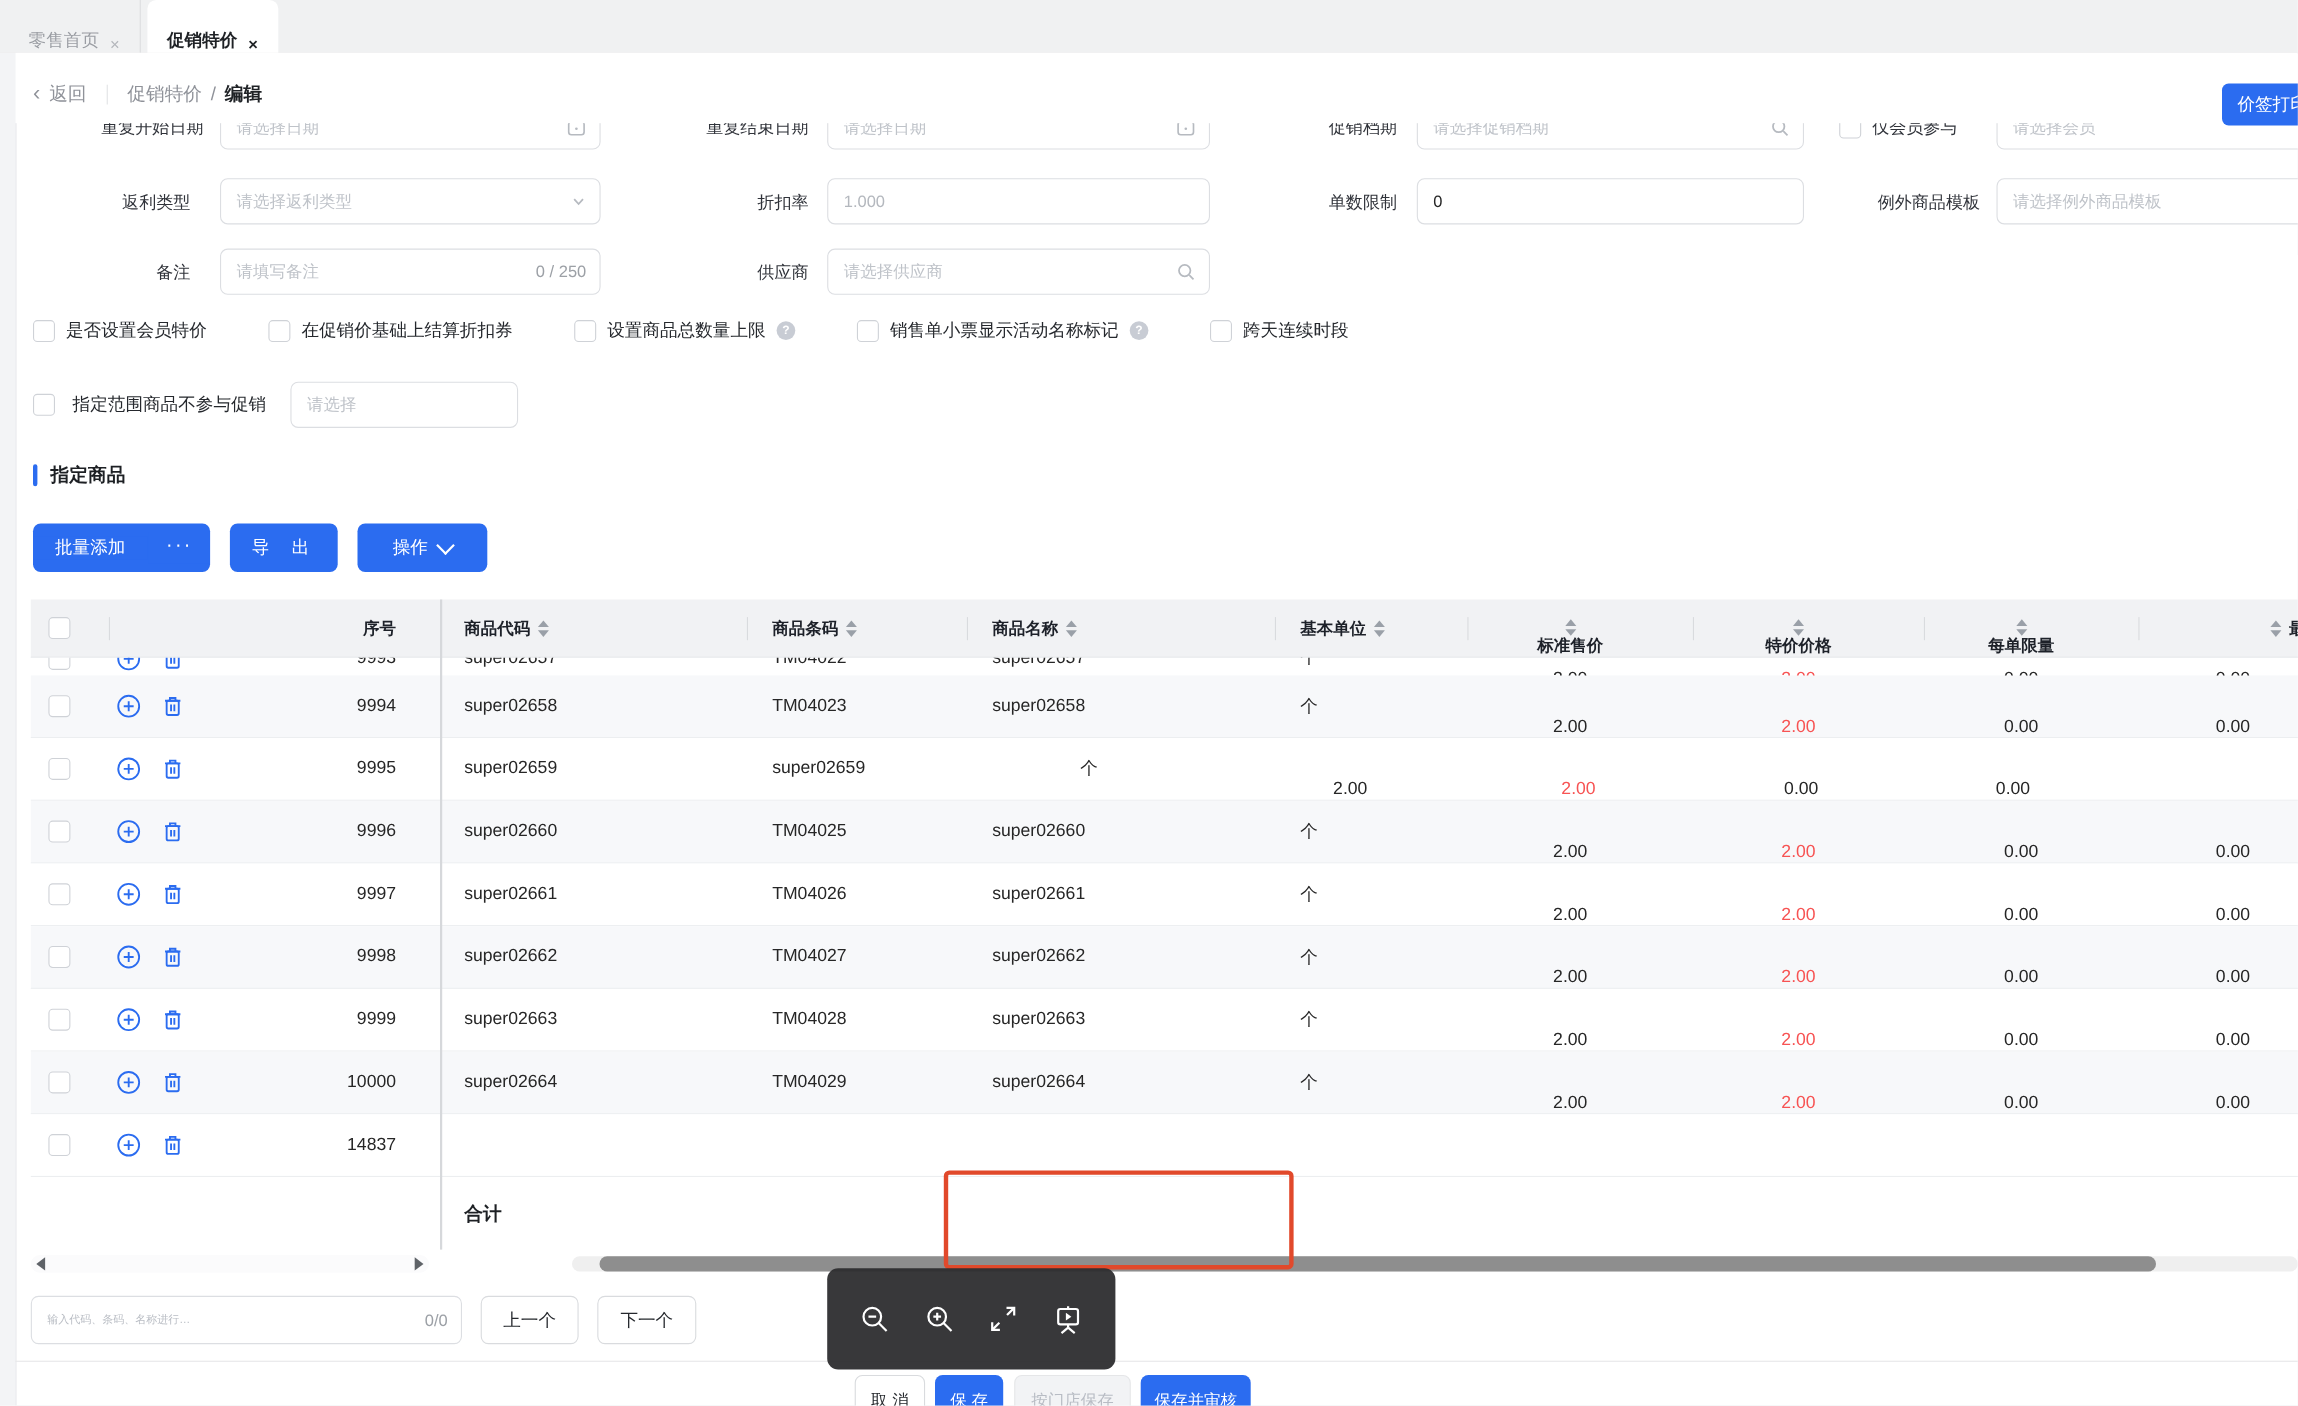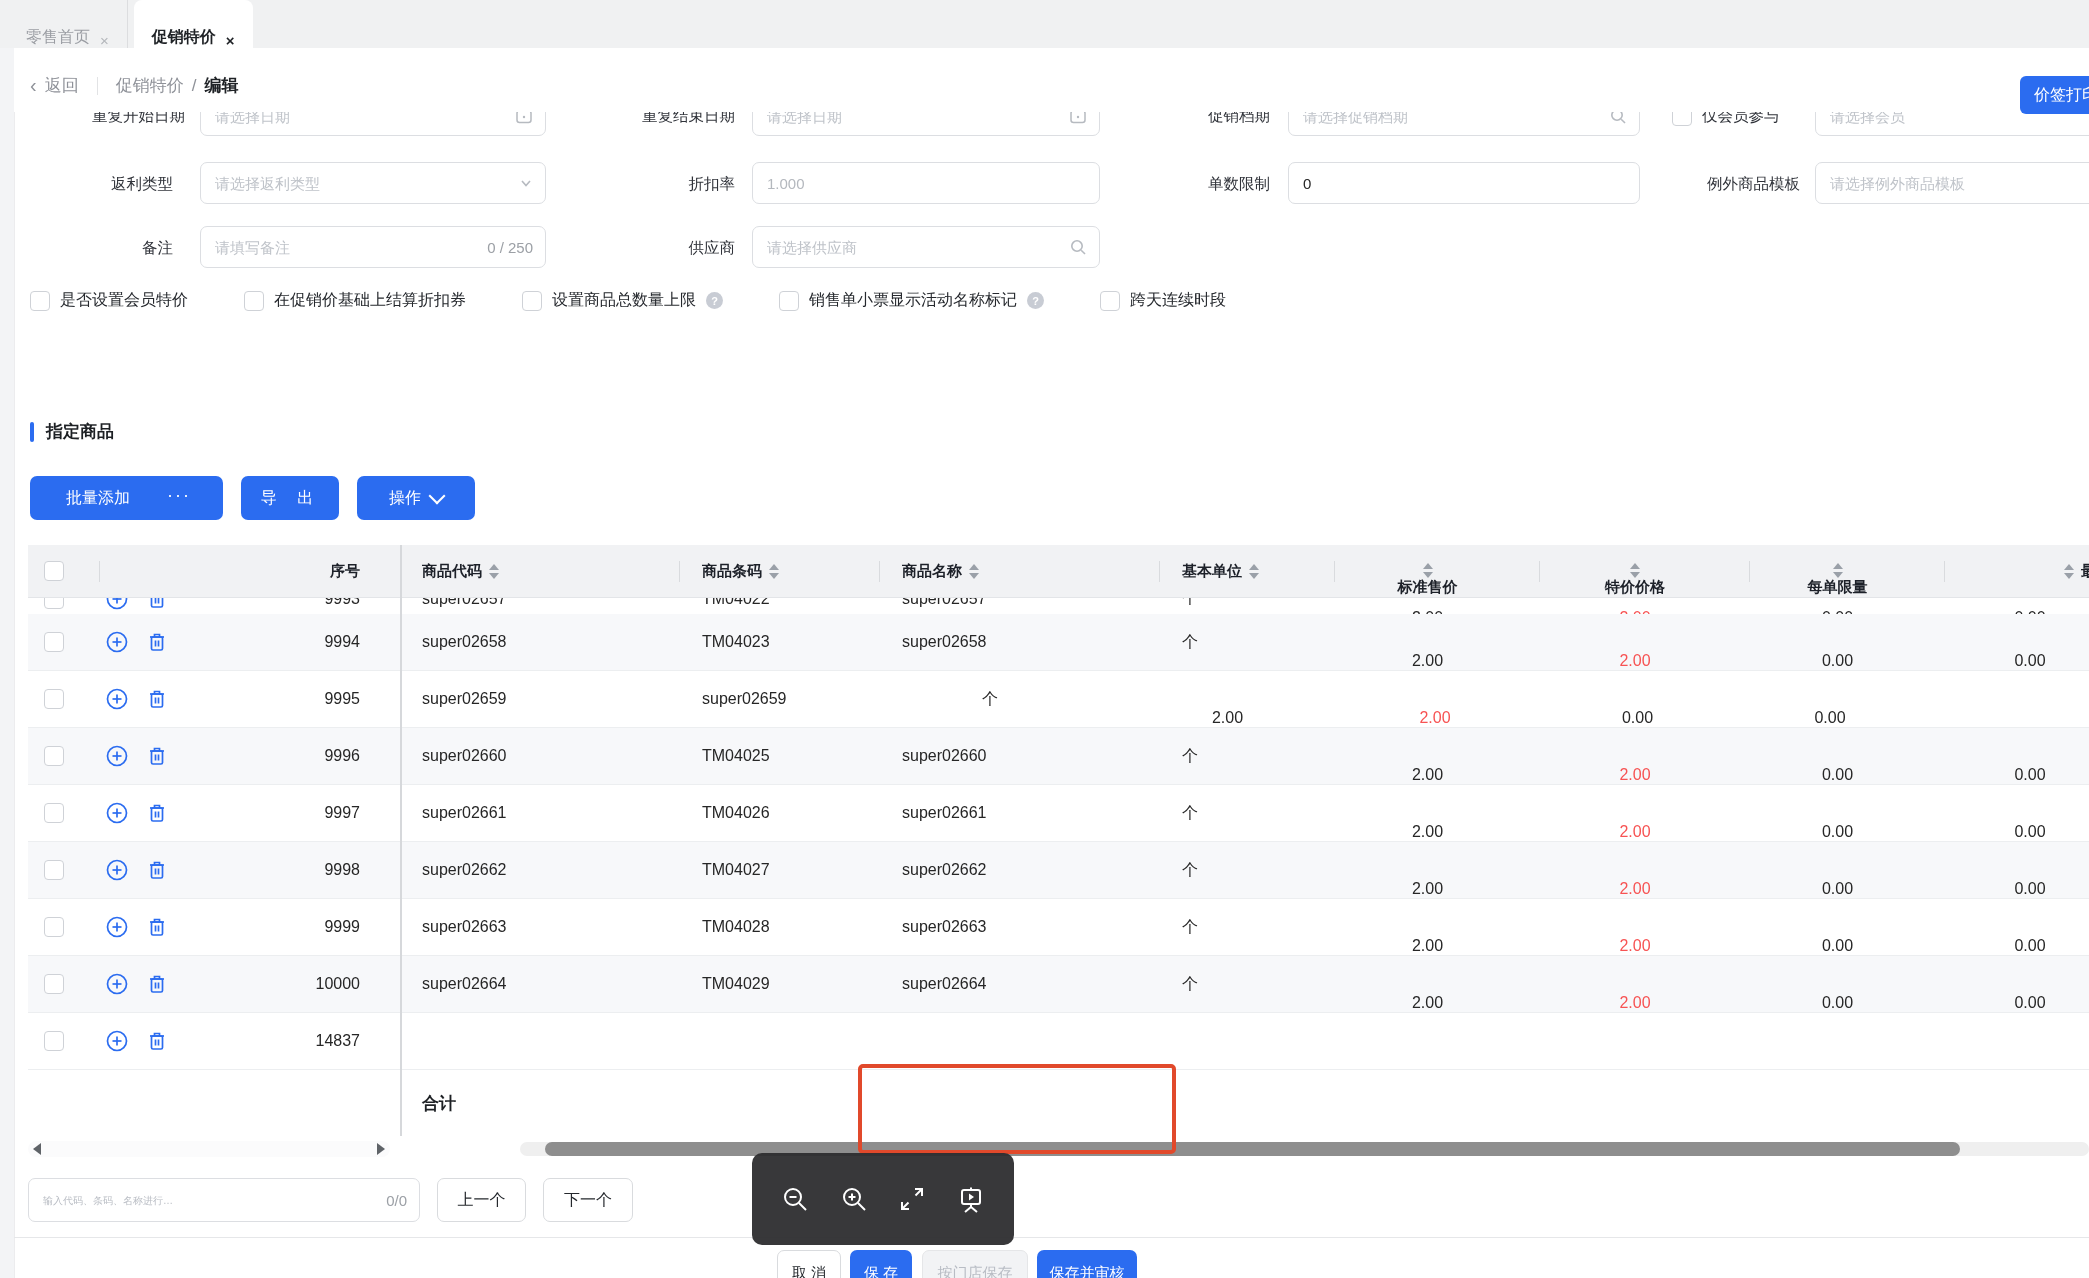--- a/index.html
+++ b/index.html
@@ -243,28 +243,35 @@
         <span class="cbx"></span>
         <span>销售单小票显示活动名称标记</span>
         <span class="help">?</span>
       </span>
       <span class="opt">
         <span class="cbx"></span>
         <span>跨天连续时段</span>
       </span>
     </div>
 
+  <div class="optrow" style="top:346px;height:44px;">
+    <span class="cbx"></span>
+    <span style="font-size:16px;color:#25282d;margin-left:2px;">指定范围商品不参与促销</span>
+    <div class="finput" style="position:relative;left:8px;width:207px;height:42px;">
+      <input placeholder="请选择" style="">
+    </div>
+  </div>
 
   <div class="sect">
     <span class="sect-bar"></span>
     <span class="sect-title">指定商品</span>
   </div>
 
   <div class="btnrow">
-    <div class="split blue-btn" style="padding:16px;">
+    <div class="split blue-btn" style="padding:0;">
       <button class="blue-btn seg1">批量添加</button>
       <span class="segdiv"></span>
       <button class="blue-btn seg2">···</button>
     </div>
     <span class="gap18"></span>
     <button class="blue-btn w-export">导 出</button>
     <span class="gap18"></span>
     <button class="blue-btn w-operate">
       <span>操作</span>
       <span class="chev-dn-w"></span>

